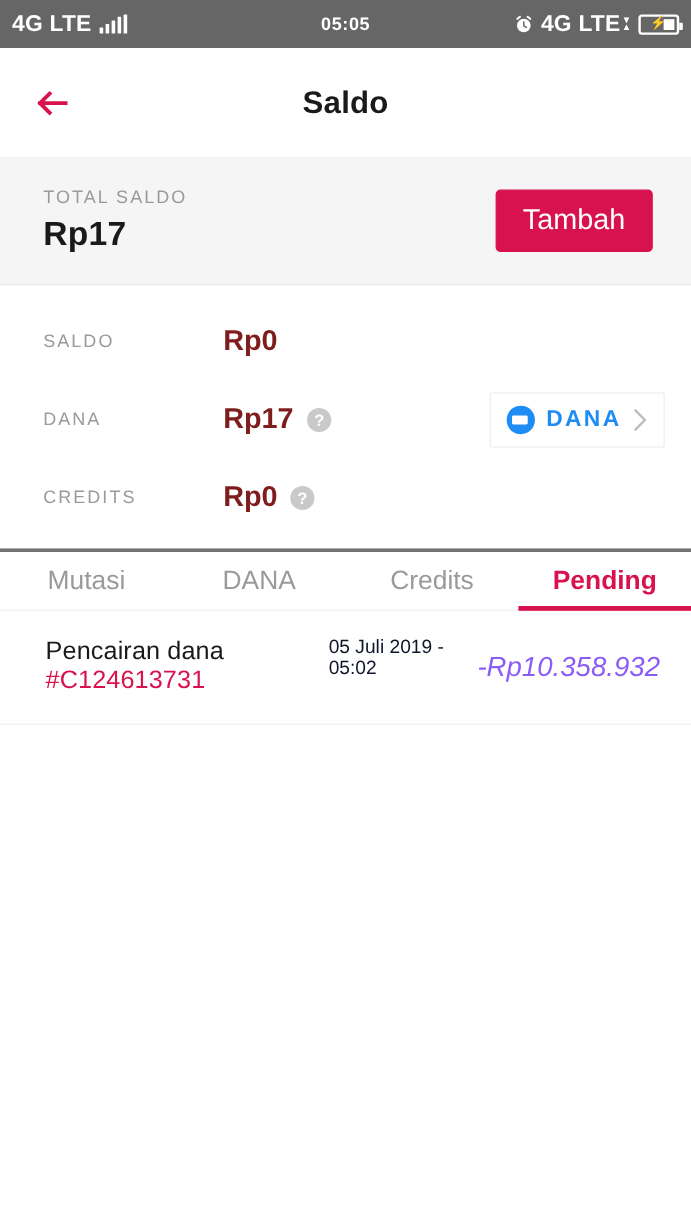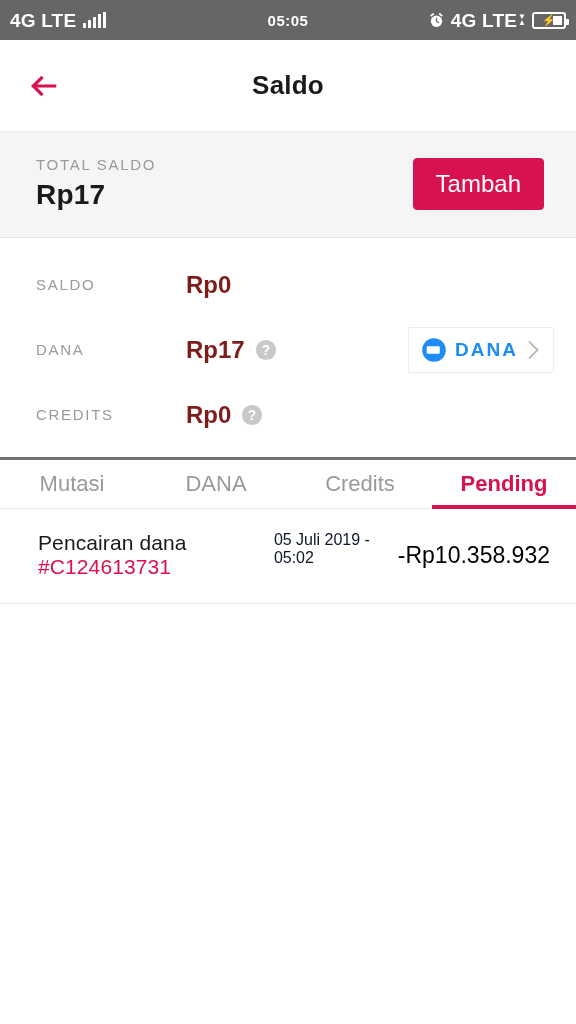--- a/index.html
+++ b/index.html
@@ -144,22 +144,22 @@
   .tx-row {
     display: flex; align-items: center;
     padding: 22px 26px 24px 38px;
     border-bottom: 1px solid #eeeeee;
   }
   .tx-main { display: flex; flex-direction: row; gap: 11px; }
   .tx-title { font-size: 21px; color: #1a1a1a; letter-spacing: 0.1px; }
   .tx-ref { color: #d8114f; }
   .tx-date { font-size: 16px; color: #0f172a; }
   .tx-amount {
-    margin-left: auto; font-size: 23px; color: #000000;
-    white-space: nowrap; padding-left: 14px;
+    margin-left: auto; font-size: 23px; color: #8b5cf6;
+    white-space: nowrap; padding-left: 14px; font-style: italic;
   }
   .spacer { flex: 1; background: #ffffff; }
 </style>
 </head>
 <body>
 
 <div class="statusbar">
   <div class="sb-left">
     <span class="sb-text">4G LTE</span>
     <span class="bars">

